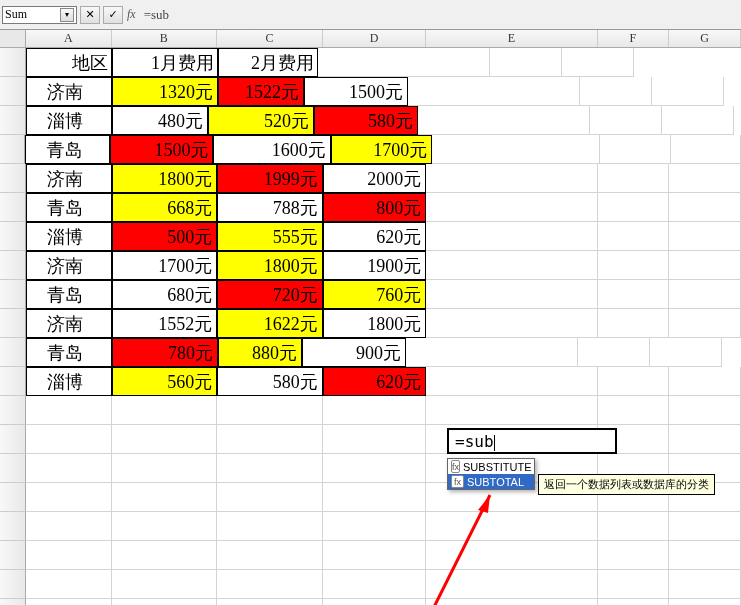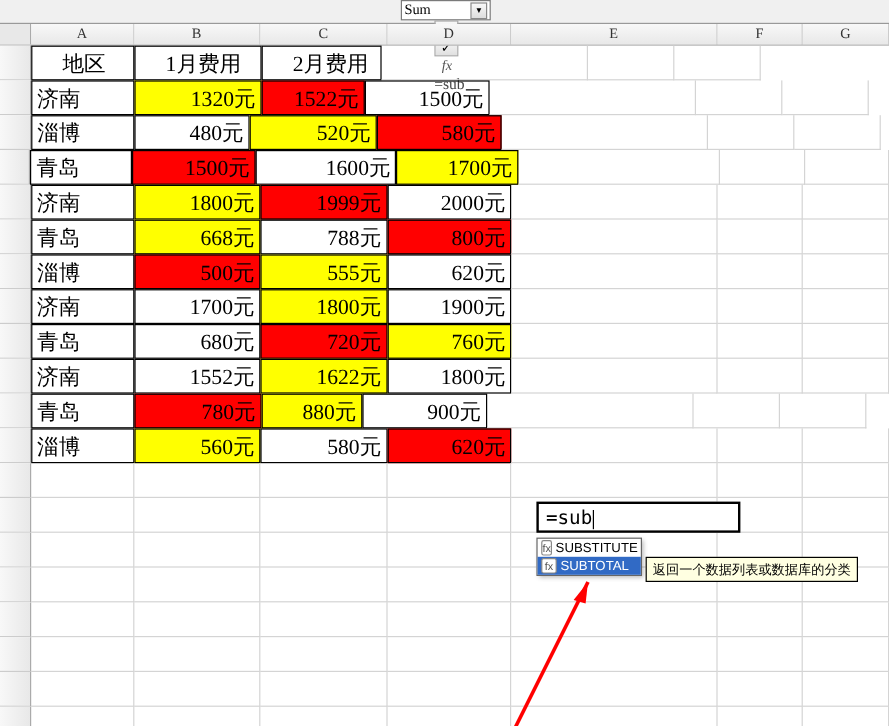--- a/index.html
+++ b/index.html
@@ -1,25 +1,24 @@
 <!DOCTYPE html>
 <html><head>
   <meta charset="utf-8">
   <style>
     * { margin: 0; padding: 0; box-sizing: border-box; }
     body { font-family: SimSun, serif; font-size: 14px; background: #fff; overflow: hidden; }
     
     .toolbar {
       display: flex;
       align-items: center;
-      height: 20px;
+      height: 30px;
       background: #f0f0f0;
       border-bottom: 1px solid #999;
       font-size: 12px;
-      flex-direction: column;
     }
     .name-box {
       width: 75px;
       height: 18px;
       background: #fff;
       border: 1px solid #7a7a7a;
       margin-left: 2px;
       display: flex;
       align-items: center;
       justify-content: space-between;
@@ -79,27 +78,27 @@
       border-bottom: 1px solid #d4d4d4;
       position: relative;
       padding: 2px 3px;
     }
     
     .data-cell {
       border: 1px solid #000;
       font-size: 18px;
     }
     .header-cell {
-      text-align: left;
-      padding-left: 25px;
+      text-align: right;
+      padding-left: 8px;
       line-height: 25px;
     }
     .region-cell {
       text-align: left;
-      padding-left: 4px;
+      padding-left: 20px;
       line-height: 25px;
     }
     .value-cell {
       text-align: right;
       padding-right: 4px;
       line-height: 25px;
     }
     
     .bg-yellow { background: #ffff00; }
     .bg-red { background: #ff0000; }

